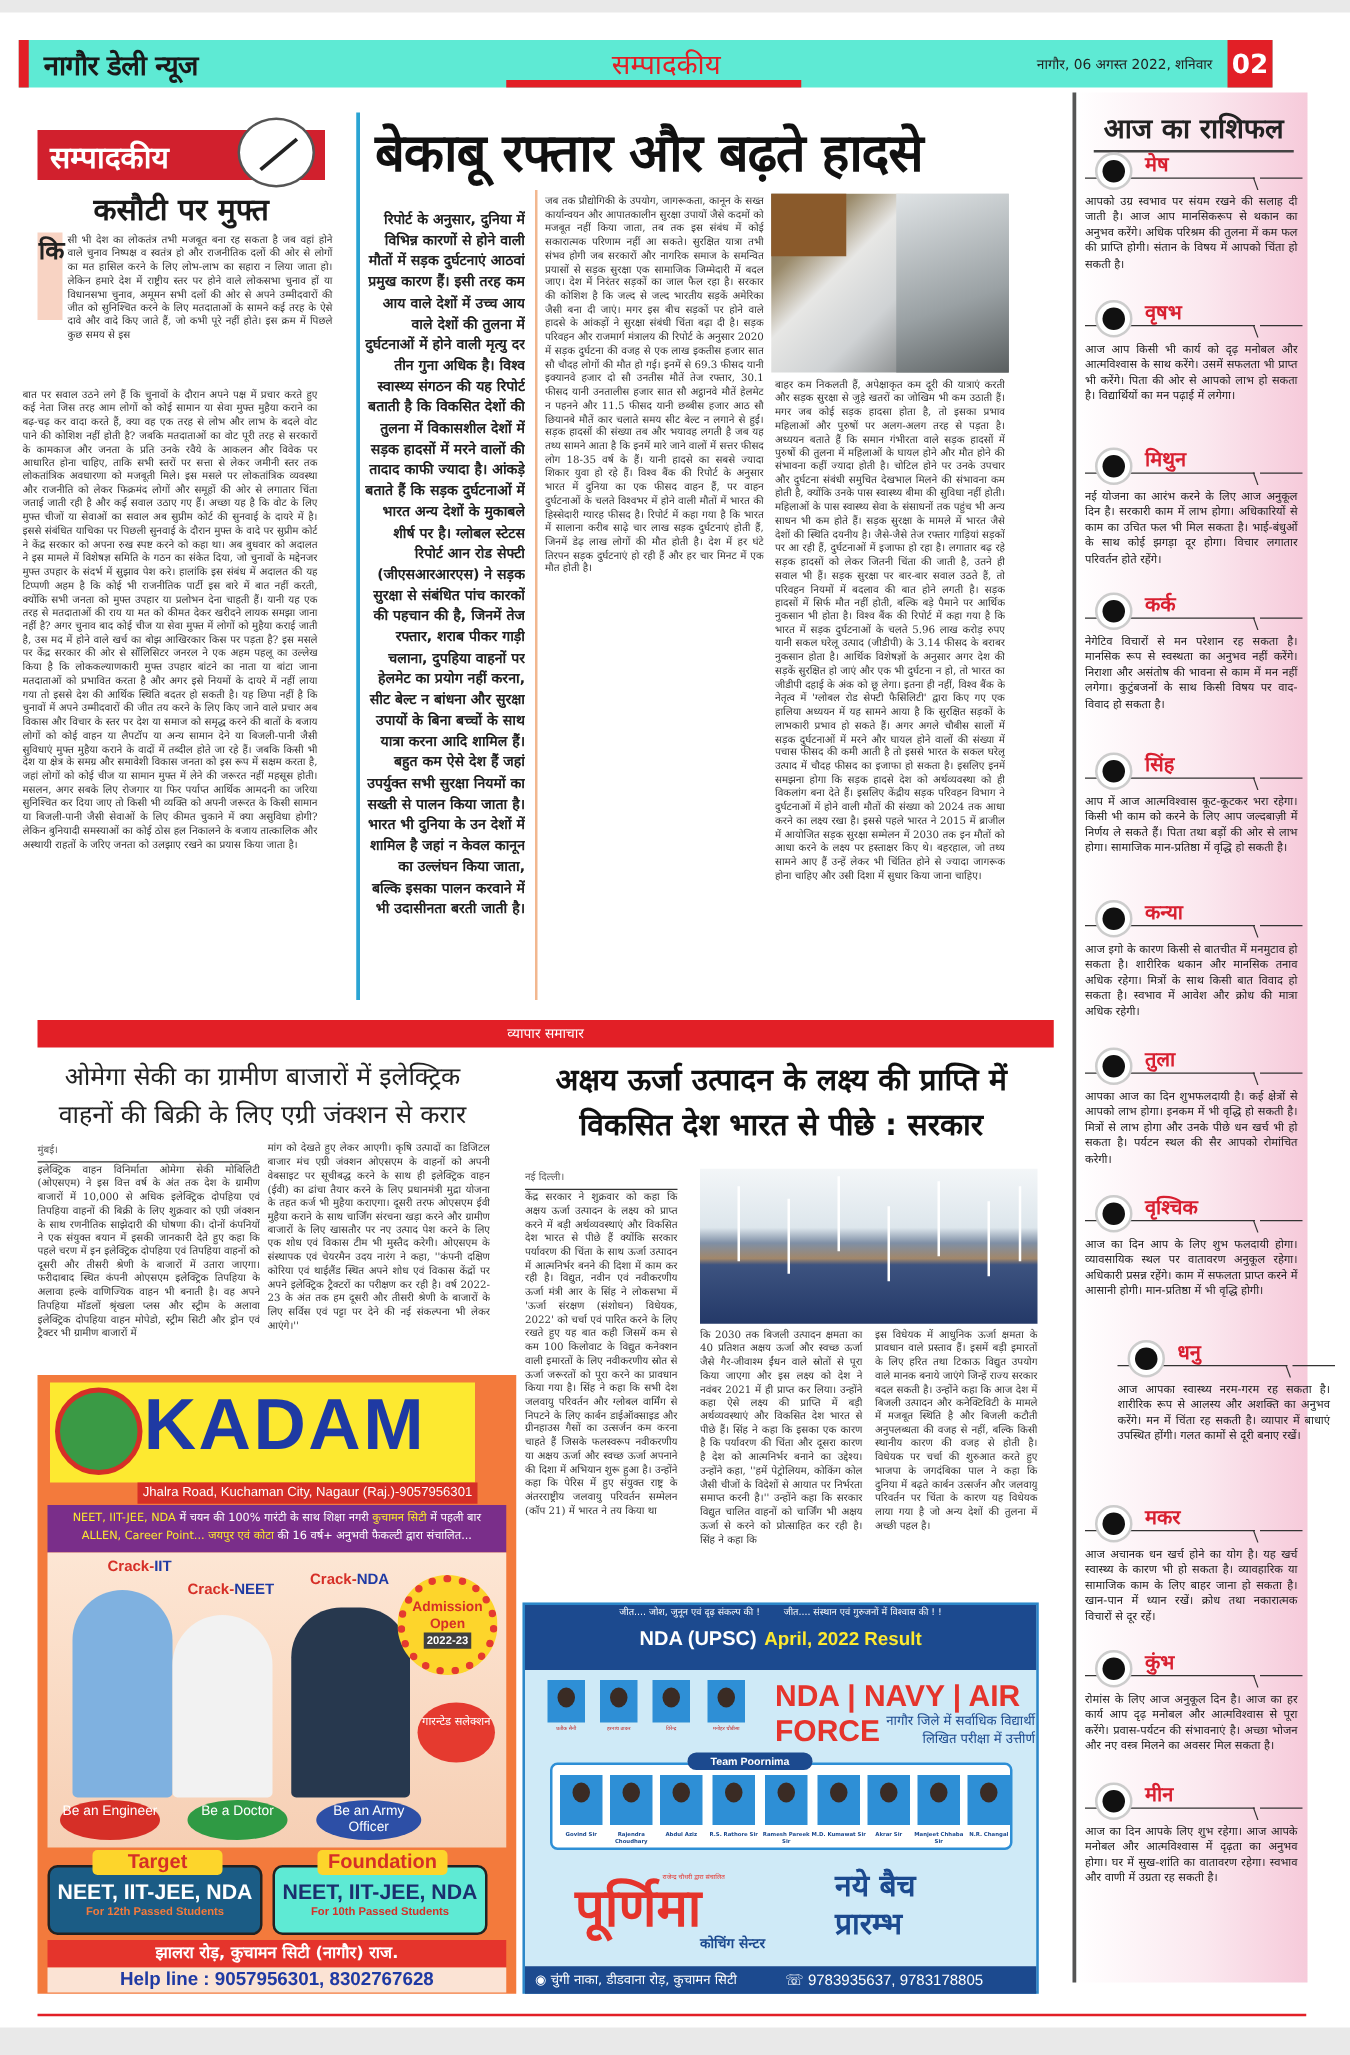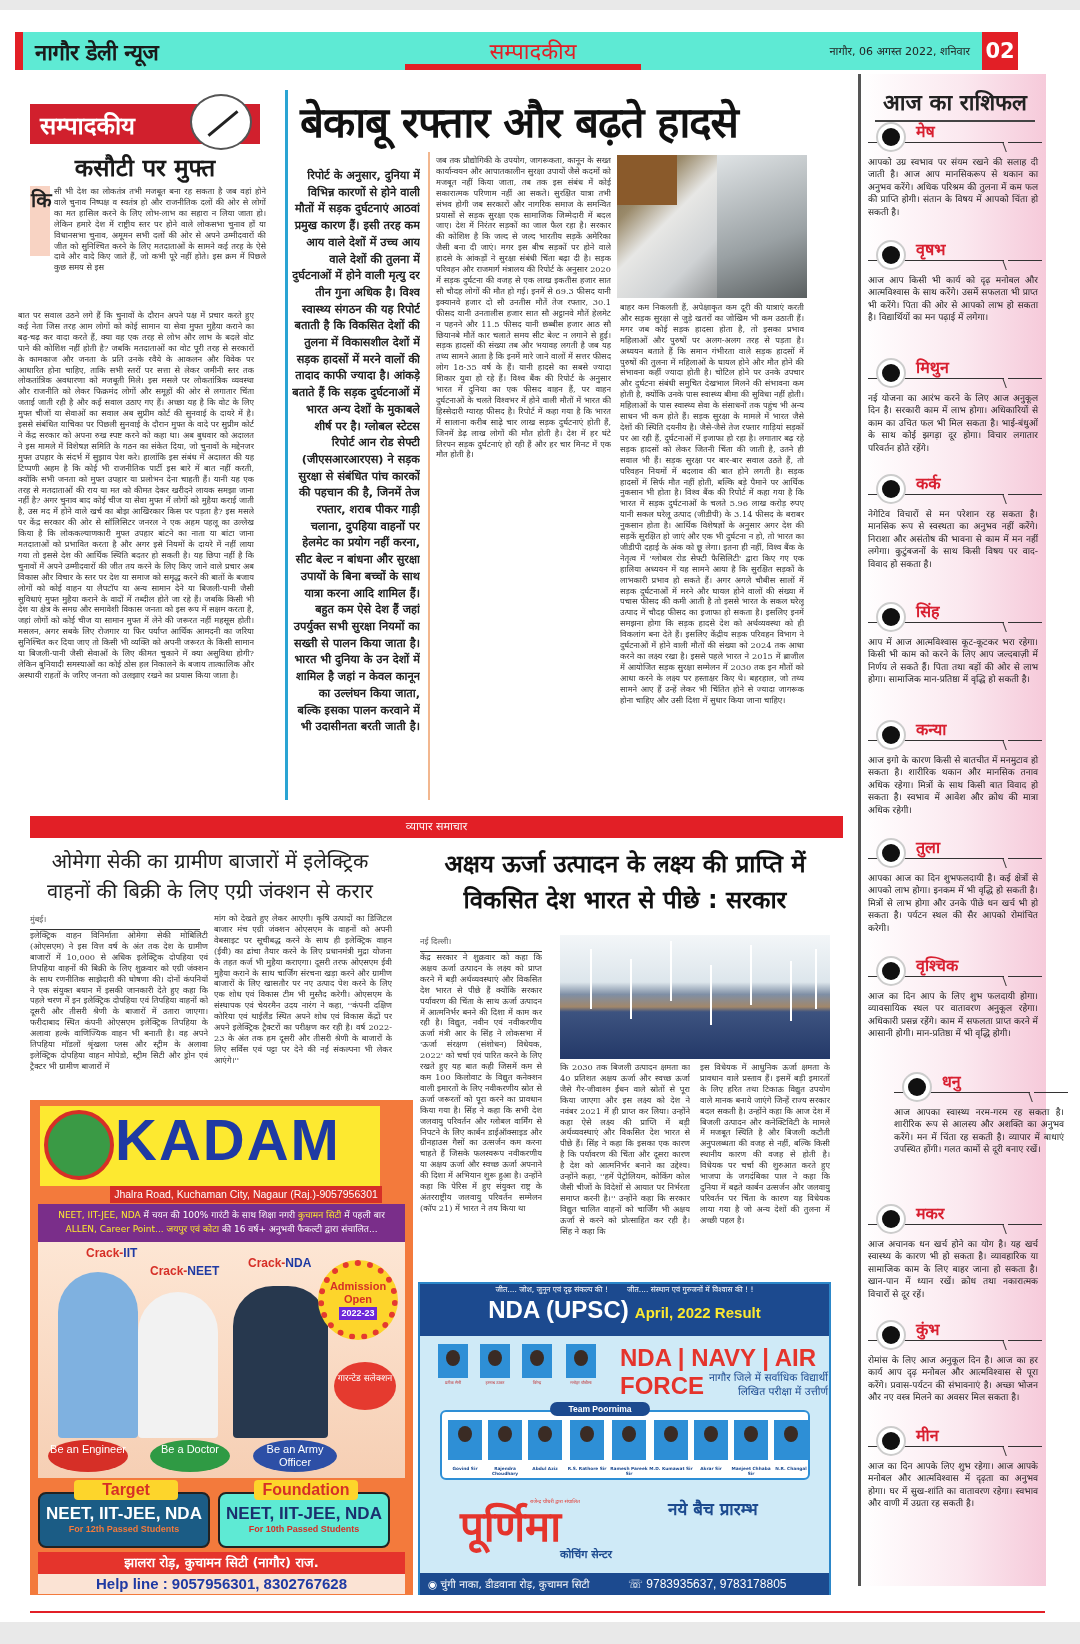--- a/index.html
+++ b/index.html
@@ -73,21 +73,21 @@
   .k-name { position: absolute; left: 85px; top: 6px; font-family: "Liberation Sans", sans-serif; font-size: 58px; font-weight: bold; color: #1f3aa3; letter-spacing: 2px; }
   .k-addr { position: absolute; left: 80px; top: 86px; width: 272px; height: 17px; background: #d62f27; color: #fff; font-family: "Liberation Sans", sans-serif; font-size: 10.5px; line-height: 17px; text-align: center; }
   .k-purple { position: absolute; left: 8px; top: 104px; width: 367px; height: 38px; background: #7a2e8a; color: #fde930; font-size: 9px; text-align: center; padding-top: 4px; line-height: 14px; }
   .k-purple .w { color: #fff; }
   .k-photo { position: absolute; left: 8px; top: 142px; width: 367px; height: 236px; background: linear-gradient(180deg,#fde6d4,#f6cfb4); }
   .k-crack { position: absolute; font-family: "Liberation Sans", sans-serif; font-weight: bold; font-size: 12px; color: #d62f27; }
   .k-crack b { color: #1f3aa3; }
   .k-person { position: absolute; border-radius: 40px 40px 4px 4px; }
   .k-pill { position: absolute; height: 32px; border-radius: 50%; color: #fff; font-family: "Liberation Sans", sans-serif; font-size: 11px; text-align: center; line-height: 13px; padding-top: 3px; }
   .k-sun { position: absolute; left: 280px; top: 18px; width: 80px; height: 80px; border-radius: 50%; background: #fdd52b; border: 6px dotted #e53a2f; text-align: center; font-family: "Liberation Sans", sans-serif; font-weight: bold; color: #d62f27; font-size: 11px; line-height: 13px; padding-top: 14px; }
-  .k-sun span { display: inline-block; background: #6d28d9; color: #fff; font-size: 9px; padding: 0 2px; }
+  .k-sun span { display: inline-block; background: #404040; color: #fff; font-size: 9px; padding: 0 2px; }
   .k-guar { position: absolute; left: 296px; top: 120px; width: 62px; height: 48px; border-radius: 50%; background: #e53a2f; color: #fff; font-size: 9px; text-align: center; padding-top: 10px; line-height: 13px; }
   .k-box { position: absolute; top: 392px; width: 172px; height: 56px; border-radius: 8px; border: 2px solid #222; text-align: center; font-family: "Liberation Sans", sans-serif; font-weight: bold; }
   .k-box .tag { position: absolute; left: 34px; top: -14px; width: 104px; height: 20px; background: #fdd52b; border-radius: 4px; color: #d62f27; font-size: 16px; line-height: 20px; }
   .k-box .big { margin-top: 10px; font-size: 17px; }
   .k-box .small { font-size: 9px; color: #d62f27; }
   .k-red { position: absolute; left: 8px; top: 452px; width: 367px; height: 22px; background: #e5342c; color: #fff; font-size: 13px; font-weight: bold; text-align: center; line-height: 22px; }
   .k-help { position: absolute; left: 8px; top: 474px; width: 367px; height: 20px; background: #fbe3d4; color: #1f3aa3; font-family: "Liberation Sans", sans-serif; font-weight: bold; font-size: 15px; text-align: center; line-height: 20px; }
 
   
   .poor { position: absolute; left: 418px; top: 1272px; width: 413px; height: 313px; background: #cfeaf7; border: 2px solid #2c87c9; }
@@ -101,21 +101,21 @@
   .p-nda { position: absolute; left: 200px; top: 60px; font-family: "Liberation Sans", sans-serif; font-weight: bold; font-size: 24px; color: #e5342c; }
   .p-sub { position: absolute; left: 200px; top: 86px; width: 208px; text-align: right; font-size: 10.5px; color: #1c4a8f; line-height: 14px; }
   .p-team { position: absolute; left: 130px; top: 118px; width: 100px; height: 14px; border-radius: 7px; background: #1c4a8f; color: #fff; font-family: "Liberation Sans", sans-serif; font-weight: bold; font-size: 8.5px; text-align: center; line-height: 14px; }
   .p-teambox { position: absolute; left: 20px; top: 126px; width: 370px; height: 70px; background: #fff; border: 2px solid #2e8fd6; border-radius: 6px; }
   .p-tm { position: absolute; top: 8px; width: 34px; height: 40px; background: #2e8fd6; }
   .p-tm::after { content:""; position:absolute; left:10px; top:6px; width:14px; height:16px; border-radius:50%; background:#3a2b24; }
   .p-tmn { position: absolute; top: 54px; width: 44px; font-size: 4.3px; color: #1c4a8f; text-align: center; font-weight: bold; }
   .p-brand { position: absolute; left: 40px; top: 212px; font-size: 42px; font-weight: bold; color: #e5342c; }
   .p-brand-sub { position: absolute; left: 140px; top: 262px; font-size: 11px; font-weight: bold; color: #1c4a8f; }
   .p-brand-tag { position: absolute; left: 110px; top: 214px; font-size: 5px; color: #e5342c; }
-  .p-new { position: absolute; left: 248px; top: 210px; font-size: 17px; font-weight: bold; color: #1c4a8f; line-height: 30px; }
+  .p-new { position: absolute; left: 248px; top: 210px; font-size: 24px; font-weight: bold; color: #1c4a8f; line-height: 30px; }
   .p-foot { position: absolute; left: 0; top: 289px; width: 409px; height: 22px; background: #1c4a8f; color: #fff; font-size: 10.5px; line-height: 22px; }
   .p-foot .a { position: absolute; left: 8px; }
   .p-foot .b { position: absolute; left: 208px; font-family: "Liberation Sans", sans-serif; font-size: 12px; }
   .bottom-rule { position: absolute; left: 30px; top: 1601px; width: 1015px; height: 2px; background: #e21f26; }
 </style>
 </head>
 <body>
 
 <div class="page">
 
@@ -206,21 +206,21 @@
       <div class="big">NEET, IIT-JEE, NDA</div>
       <div class="small">For 10th Passed Students</div>
     </div>
     <div class="k-red">झालरा रोड़, कुचामन सिटी (नागौर) राज.</div>
     <div class="k-help">Help line : 9057956301, 8302767628</div>
   </div>
 
   <div class="poor">
     <div class="p-top">
       <div class="sl" style="white-space:pre;">जीत.... जोश, जुनून एवं दृढ़ संकल्प की !        जीत.... संस्थान एवं गुरुजनों में विश्वास की ! !</div>
-      <div class="ti"><span style="color:#fff;font-size:24px">NDA (UPSC)</span> <span>April, 2022 Result</span></div>
+      <div class="ti"><span style="color:#fff;font-size:16px">NDA (UPSC)</span> <span>April, 2022 Result</span></div>
     </div>
     <div class="p-stud" style="left:18px"></div>
     <div class="p-stud" style="left:60px"></div>
     <div class="p-stud" style="left:102px"></div>
     <div class="p-stud" style="left:146px"></div>
     <div class="p-studname" style="left:13px">प्रतीक सैनी</div>
     <div class="p-studname" style="left:55px">हरनाथ ठाकर</div>
     <div class="p-studname" style="left:97px">विरेन्द्र</div>
     <div class="p-studname" style="left:141px">मनोहर चौबीसा</div>
     <div class="p-nda">NDA | NAVY | AIR FORCE</div>

